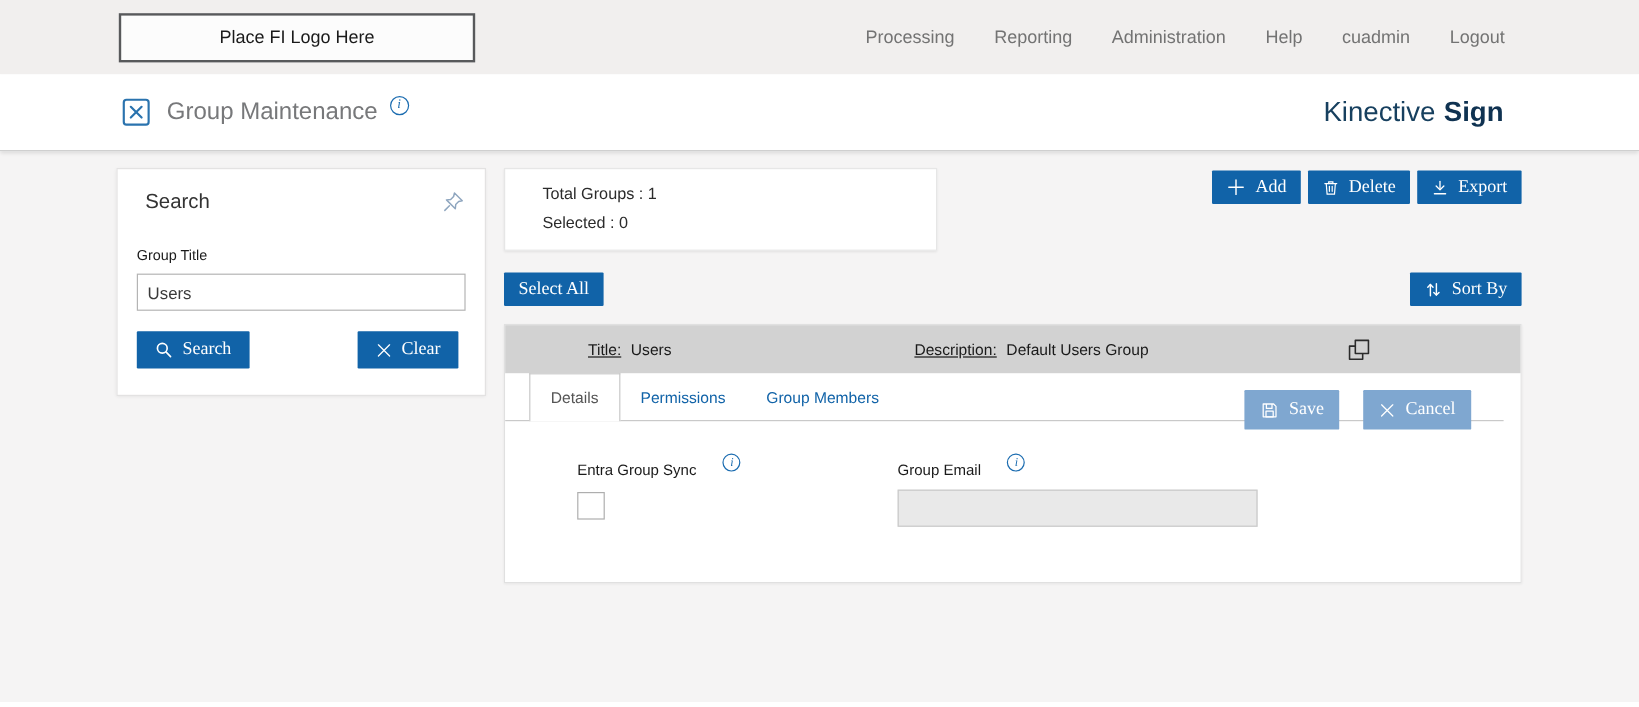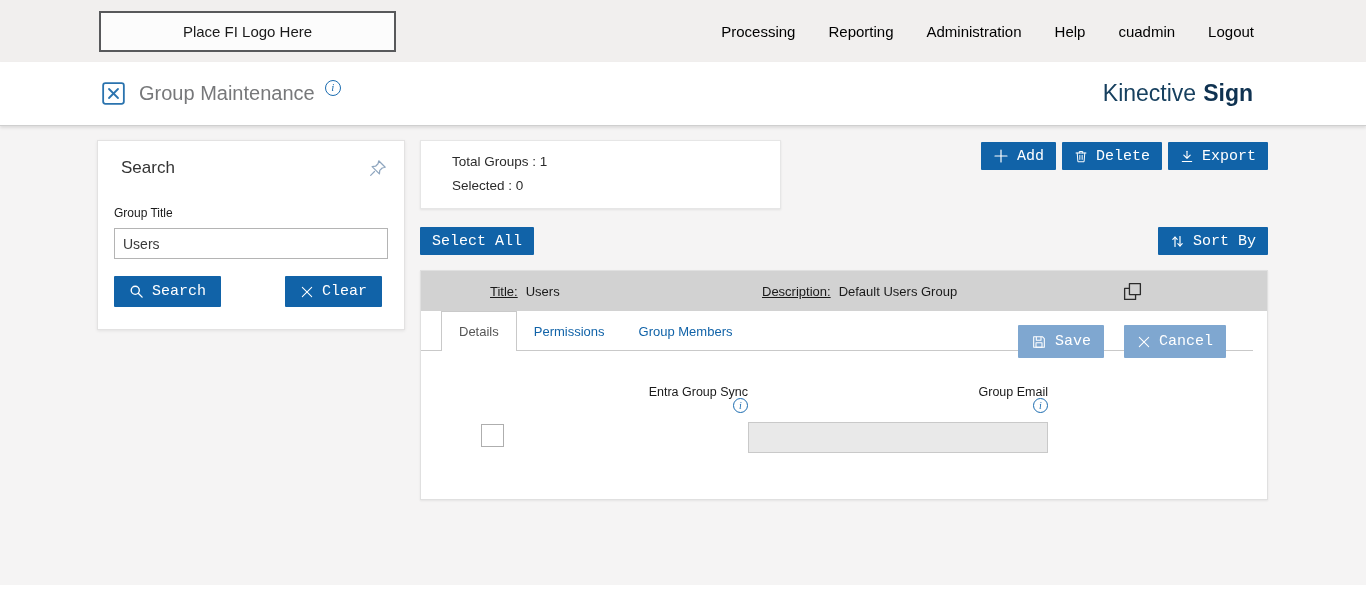--- a/index.html
+++ b/index.html
@@ -2,21 +2,21 @@
 <html><head>
 <meta charset="utf-8">
 <style>
   * { margin:0; padding:0; box-sizing:border-box; }
   html, body { width:1366px; height:589px; font-family:"Liberation Sans", sans-serif; background:#ffffff; overflow:hidden; }
 
   
   .topbar { height:62px; background:#f1efee; display:flex; align-items:center; }
   .logo-box { margin-left:99px; width:297px; height:41px; background:#fcfcfc; border:2px solid #58595b;
               display:flex; align-items:center; justify-content:center; font-size:15px; color:#1a1a1a; }
-  .topnav { margin-left:auto; margin-right:112px; display:flex; gap:33px; font-size:15px; color:#000000; }
+  .topnav { margin-left:auto; margin-right:112px; display:flex; gap:33px; font-size:15px; color:#737373; }
   .topnav .nav-item { cursor:pointer; white-space:nowrap; }
 
   
   .subheader { height:64px; background:#ffffff; display:flex; align-items:center;
                border-bottom:1px solid #cfcfcf; box-shadow:0 2px 3px rgba(0,0,0,.10); position:relative; z-index:3; }
   .gm-icon { margin-left:100px; display:inline-flex; }
   .page-title { margin-left:12px; font-size:20px; font-weight:400; color:#77787a; }
   .info { display:inline-flex; width:16px; height:16px; border:1px solid #1b6cb0; border-radius:50%;
           color:#1b6cb0; font-family:"Liberation Serif", serif; font-style:italic; font-size:11px;
           align-items:center; justify-content:center; line-height:1; background:#fff; cursor:pointer; }
@@ -32,21 +32,21 @@
   .search-head { display:flex; justify-content:space-between; align-items:flex-start; padding-left:7px; }
   .search-title { font-size:17px; color:#333; }
   .pin { display:inline-flex; cursor:pointer; }
   .field-label { display:block; font-size:12px; color:#1a1a1a; margin-top:27px; }
   .text-input { display:block; margin-top:8px; width:100%; height:31px; border:1px solid #b4b4b4; padding:0 8px;
                 font-size:14px; color:#3a3a3a; font-family:inherit; background:#fff; outline:none; }
   .search-actions { margin-top:17px; display:flex; justify-content:space-between; padding-right:6px; }
 
   
   .btn { display:inline-flex; align-items:center; gap:8px; background:#1163a8; color:#fff;
-         border:none; font-family:Liberation Mono, monospace; font-size:15px; height:28px; padding:0 12px; cursor:pointer; border-radius:1px; }
+         border:none; font-family:Liberation Serif, serif; font-size:15px; height:28px; padding:0 12px; cursor:pointer; border-radius:1px; }
   .btn-lg { height:31px; padding:0 15px; }
   .btn .ic { display:inline-flex; }
   .btn-muted { background:#7fa7d0; height:33px; padding:0 13px; }
 
   
   .content { flex:1; }
   .row1 { display:flex; justify-content:space-between; align-items:flex-start; }
   .totals-card { width:361px; background:#fff; border:1px solid #e6e6e6; box-shadow:0 1px 2px rgba(0,0,0,.08);
                  padding:9px 20px 10px 31px; font-size:13.5px; color:#2b2b2b; }
   .totals-line { line-height:24px; }
@@ -66,21 +66,21 @@
   .panel { background:#fff; min-height:170px; }
   .tabbar { display:flex; padding-left:20px; position:relative; height:40px; }
   .tabbar::after { content:""; position:absolute; left:0; right:14px; bottom:0; height:1px; background:#c9c9c9; }
   .tab { height:40px; display:flex; align-items:center; padding:0 17px; font-size:13px; color:#1163a8;
          cursor:pointer; position:relative; z-index:1; }
   .tab.active { background:#fff; border:1px solid #c9c9c9; border-bottom:none; color:#555; }
   .tab-actions { position:absolute; right:41px; top:2px; display:flex; gap:20px; z-index:2;margin-top:12px; }
 
   .form { display:flex; padding:34px 0 46px 60px; }
   .field-f1 { width:267px; }
-  .label-row { display:flex; align-items:flex-end; gap:6px; font-size:12.5px; color:#1a1a1a;flex-direction:column; }
+  .label-row { display:flex; align-items:flex-start; gap:22px; font-size:12.5px; color:#1a1a1a; }
   .label-row .info { width:15px; height:15px; font-size:10px; margin-top:-7px; }
   .checkbox { width:23px; height:23px; border:1px solid #aeaeae; background:#fff; margin-top:11px; cursor:pointer; }
   .input-disabled { width:300px; height:31px; background:#e9e9e9; border:1px solid #c9c9c9; margin-top:9px; }
 </style>
 </head>
 <body>
 
 <header class="topbar">
   <div class="logo-box">
     <span>Place FI Logo Here</span>

